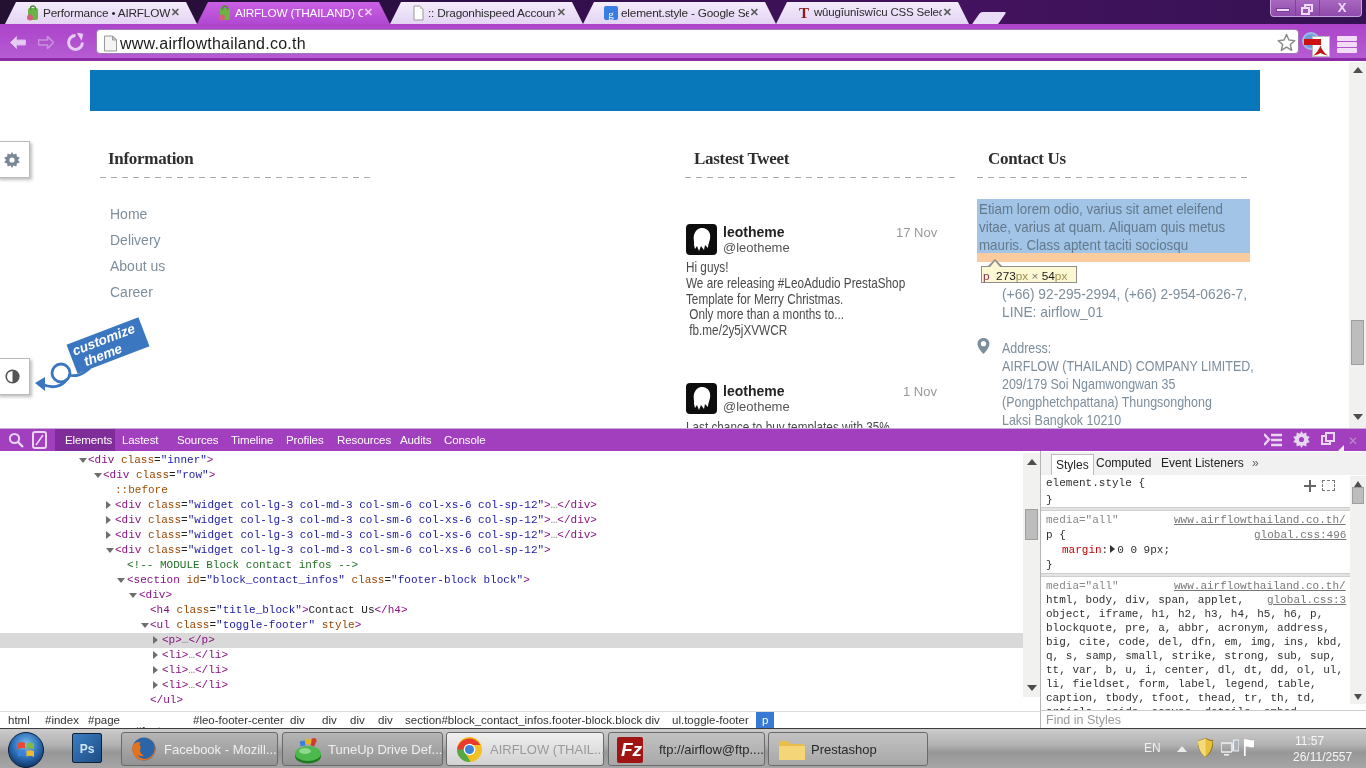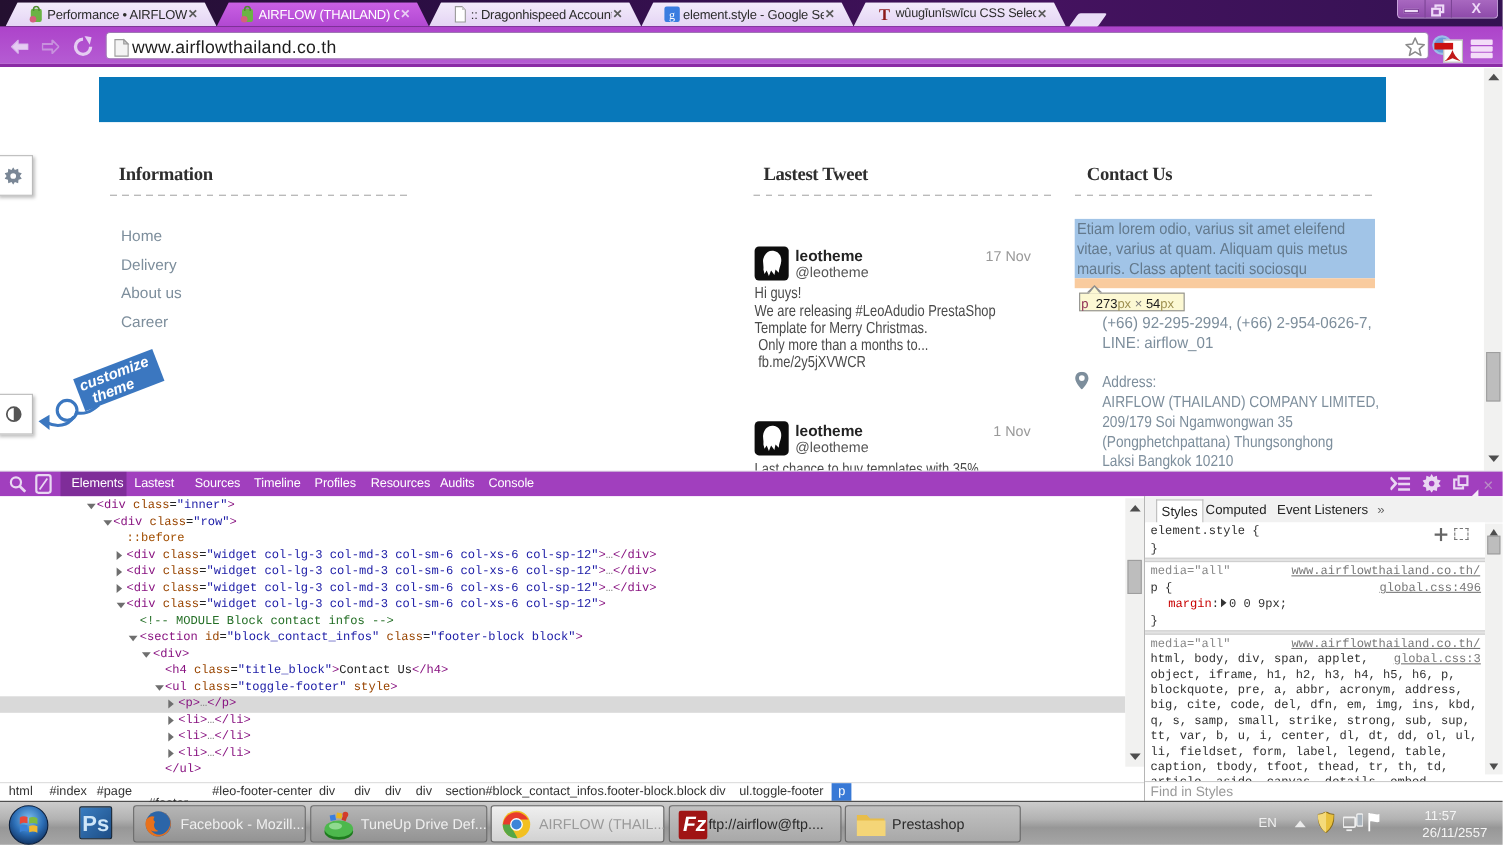--- a/index.html
+++ b/index.html
@@ -425,21 +425,21 @@
             <stop offset="100%" stop-color="#0d2a56"></stop>
           </radialGradient>
         </defs>
       <circle cx="19" cy="19" r="17.5" fill="url(#orb)" stroke="#0a1f3d" stroke-width="1"></circle>
       <path d="M11 18.2 C13 16.8 15.5 16.6 18 17.4 L18 11.8 C15.5 10.6 13 10.8 11 12.2 Z" fill="#e8483a"></path>
       <path d="M19.5 17.9 C22 16.9 24.5 17 27 18.4 L27 12.8 C24.5 11.4 22 11.3 19.5 12.3 Z" fill="#7fbb42"></path>
       <path d="M11 25.8 C13 24.4 15.5 24.2 18 25 L18 19.2 C15.5 18.4 13 18.6 11 20 Z" fill="#3b82d8"></path>
       <path d="M19.5 25.5 C22 24.5 24.5 24.6 27 26 L27 20.2 C24.5 18.8 22 18.9 19.5 19.9 Z" fill="#f2b930"></path>
     </svg>
 
-    <div class="abs" style="left:72px;top:4px;width:30px;height:30px;background:linear-gradient(135deg,#3a7ec2,#1d4d85);border:1px solid #123;border-radius:2px;color:#cfe6f8;font-weight:bold;font-size:20px;text-align:center;line-height:30px;">Ps</div>
+    <div class="abs" style="left:72px;top:4px;width:30px;height:30px;background:linear-gradient(135deg,#3a7ec2,#1d4d85);border:1px solid #123;border-radius:2px;color:#cfe6f8;font-weight:bold;font-size:12px;text-align:center;line-height:30px;">Ps</div>
 
     <div class="tbtn" style="left:121px;width:157px;">
       <svg class="abs" style="left:9px;top:3px;" width="26" height="26" viewBox="0 0 26 26">
           <circle cx="13" cy="13" r="11.5" fill="#2b65a8"></circle>
           <path d="M13 1.5 A11.5 11.5 0 1 1 2 9 C5 6 7 5.5 9.5 6.5 C8 8.5 8.5 10 10 11 C8 14 9 18 13 19.5 C10.5 20.5 8 20 6 18.5 C8.5 22.5 13.5 24 17.5 22 C22 19.5 24.5 15 23.5 10 C22.5 5.5 18.5 2 13 1.5 Z" fill="#e8711c"></path>
         </svg>
       <span class="lbl" style="left:42px;">Facebook - Mozill...</span>
     </div>
 
     <div class="tbtn" style="left:282px;width:161px;">
@@ -462,21 +462,21 @@
           <path d="M13.5 13.5 L9 16 L14.5 26 A12.5 12.5 0 0 1 1 13.5 Z" fill="#57a746"></path>
           <circle cx="13.5" cy="13.5" r="5.8" fill="#fff"></circle>
           <circle cx="13.5" cy="13.5" r="4.6" fill="#3d85d8"></circle>
         </svg>
       <span class="lbl" style="left:43px;">AIRFLOW (THAIL...</span>
     </div>
 
     <div class="tbtn lite" style="left:608px;width:157px;">
       <div class="abs" style="left:8px;top:4px;width:26px;height:26px;background:#a01414;border-radius:2px;"></div>
       <span class="abs" style="left:12px;top:6px;font-size:19px;font-weight:bold;color:#fff;font-style:italic;">Fz</span>
-      <span class="lbl" style="left:35px;">ftp://airflow@ftp....</span>
+      <span class="lbl" style="left:50px;">ftp://airflow@ftp....</span>
     </div>
 
     <div class="tbtn lite" style="left:768px;width:160px;">
       <svg class="abs" style="left:9px;top:4px;" width="28" height="25" viewBox="0 0 28 25">
           <path d="M1 4 h9 l3 3 h13 v16 h-25 z" fill="#e8bd4a"></path>
           <path d="M1 9 h26 v14 h-26 z" fill="#f4d577"></path>
         </svg>
       <span class="lbl" style="left:42px;">Prestashop</span>
     </div>
 

